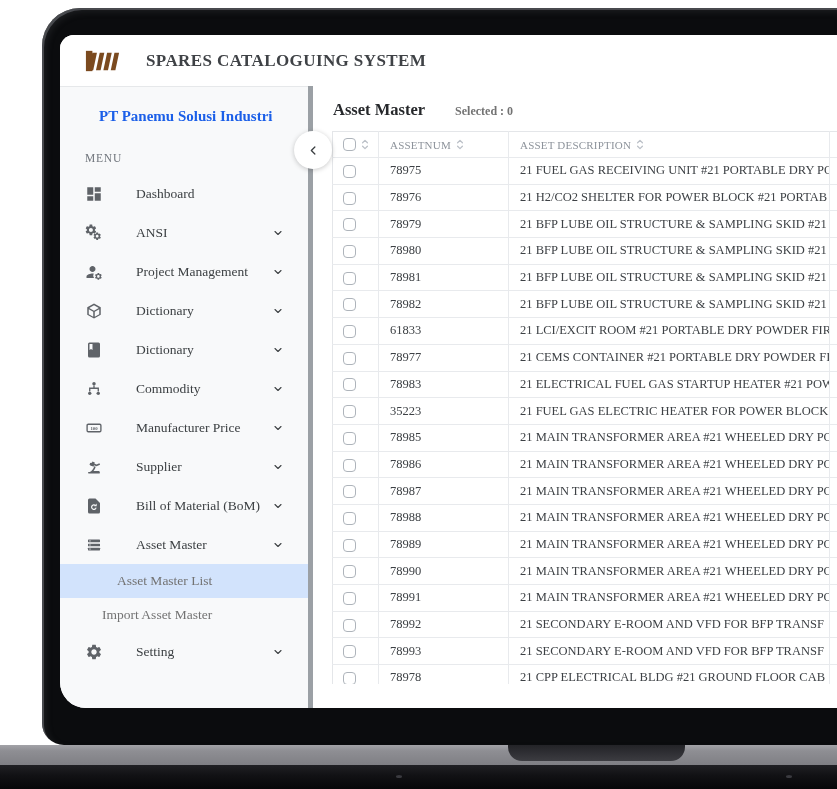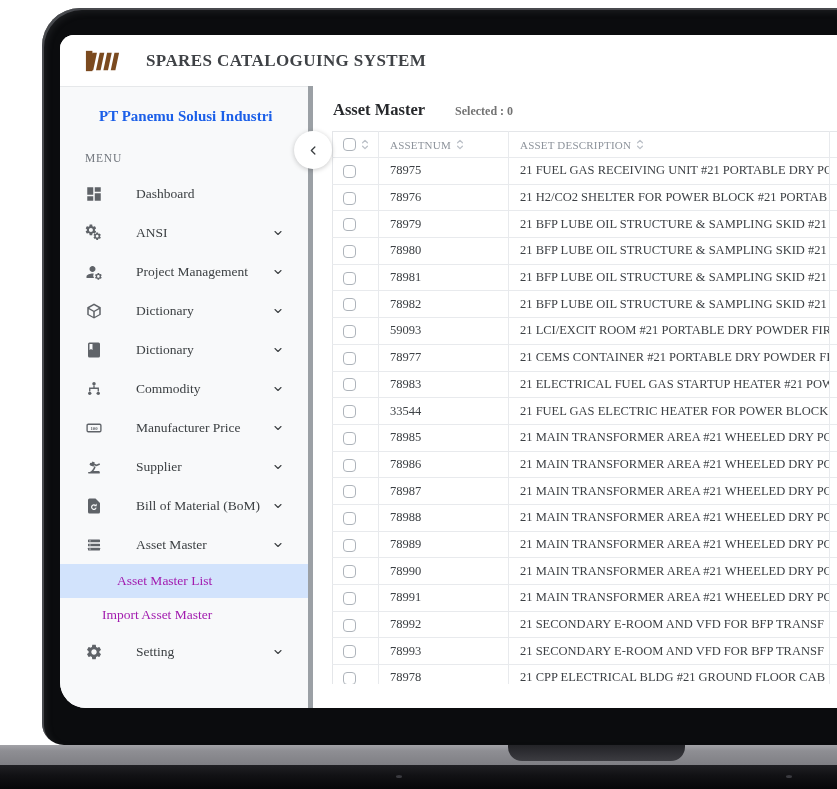--- a/index.html
+++ b/index.html
@@ -34,21 +34,21 @@
   .sidebar { width:248px; flex:none; background:#f8f9fa; border-top:1px solid #e6e8ea; overflow:hidden; }
   .company { padding:21px 0 0 39px; font-size:15px; font-weight:700; color:var(--accent,#1b5fe8); }
   .menu-label { margin:27px 0 0 25px; font-size:11.5px; color:#70757c; letter-spacing:.8px; }
   .nav { margin-top:10px; }
   .nav-item { height:39px; display:flex; align-items:center; padding:0 24px 0 25px;
       color:#3c4043; font-size:13.5px; font-weight:500; cursor:pointer; }
   .nav-item .nv-icon { width:18px; height:18px; fill:#5f6368; color:#5f6368; flex:none; }
   .nav-item .label { margin-left:33px; flex:1; white-space:nowrap; }
   .chev { width:12px; height:12px; color:#3c4043; flex:none; }
   .sub-item { height:34px; display:flex; align-items:center; padding-left:57px;
-      font-size:13.5px; font-weight:500; color:#a21caf; cursor:pointer; white-space:nowrap; }
+      font-size:13.5px; font-weight:500; color:#737373; cursor:pointer; white-space:nowrap; }
   .sub-item.active { background:var(--active-bg,#d2e3fc); }
   .sub-item.lvl2 { padding-left:42px; }
 
   .divider-bar { width:5px; flex:none; background:#9ba0a5; }
 
   
   .main { flex:1; background:#fff; position:relative; overflow:hidden; }
   .page-head { display:flex; align-items:baseline; padding:14px 0 0 20px; height:33px; }
   .page-title { font-size:16.5px; font-weight:700; color:#26282b; }
   .selected-count { margin-left:30px; font-size:12px; font-weight:700; color:#737373; }
@@ -380,42 +380,42 @@
 
   <tr>
     <td class="cb-cell"><span class="checkbox"></span></td>
     <td>78982</td>
     <td>21 BFP LUBE OIL STRUCTURE &amp; SAMPLING SKID #21 P</td>
     <td></td>
   </tr>
 
   <tr>
     <td class="cb-cell"><span class="checkbox"></span></td>
-    <td>59093</td>
+    <td>61833</td>
     <td>21 LCI/EXCIT ROOM #21 PORTABLE DRY POWDER FIR</td>
     <td></td>
   </tr>
 
   <tr>
     <td class="cb-cell"><span class="checkbox"></span></td>
     <td>78977</td>
     <td>21 CEMS CONTAINER #21 PORTABLE DRY POWDER FI</td>
     <td></td>
   </tr>
 
   <tr>
     <td class="cb-cell"><span class="checkbox"></span></td>
     <td>78983</td>
     <td>21 ELECTRICAL FUEL GAS STARTUP HEATER #21 POW</td>
     <td></td>
   </tr>
 
   <tr>
     <td class="cb-cell"><span class="checkbox"></span></td>
-    <td>33544</td>
+    <td>35223</td>
     <td>21 FUEL GAS ELECTRIC HEATER FOR POWER BLOCK</td>
     <td></td>
   </tr>
 
   <tr>
     <td class="cb-cell"><span class="checkbox"></span></td>
     <td>78985</td>
     <td>21 MAIN TRANSFORMER AREA #21 WHEELED DRY PO</td>
     <td></td>
   </tr>

